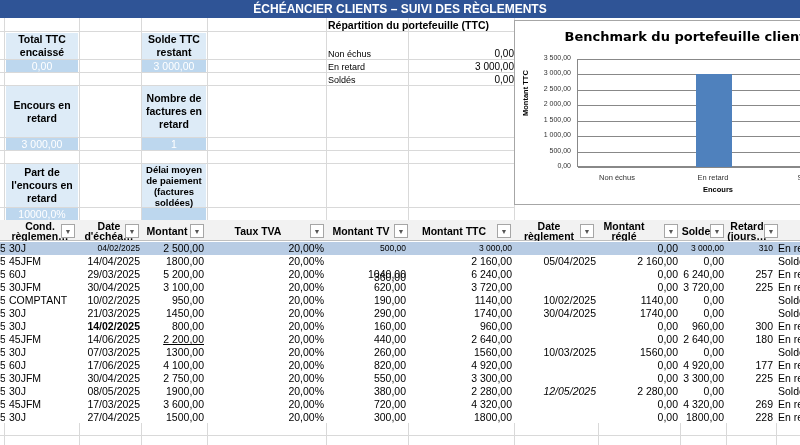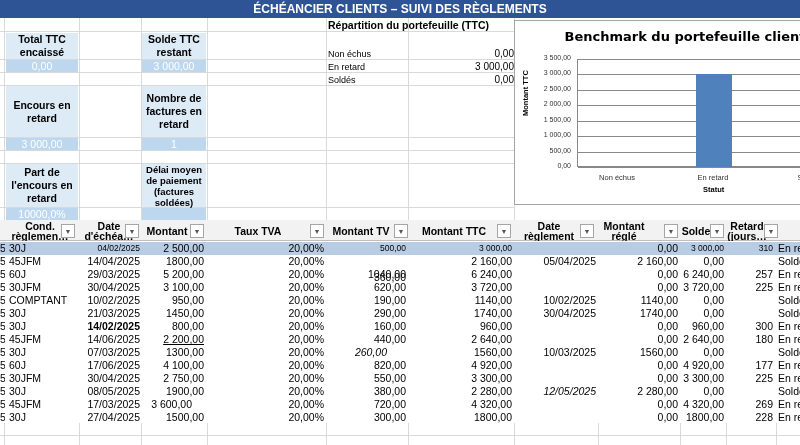--- a/index.html
+++ b/index.html
@@ -156,21 +156,21 @@
       <div class="gridl" style="top: 77.1429px;"></div>
       <div class="gridl" style="top: 92.5714px;"></div>
       <div class="gridl" style="top: 108px;"></div>
       <div class="bar" style="left: 118px; width: 36px; top: 15.4286px; height: 92.5714px; background: rgb(79, 129, 189);"></div>
     </div>
   <div id="xticks">
       <div class="xtick" style="left: 62px; top: 152px;">Non échus</div>
       <div class="xtick" style="left: 158px; top: 152px;">En retard</div>
       <div class="xtick" style="left: 254px; top: 152px;">Soldés</div>
     </div>
-  <div class="xlab" style="left:188px;top:164px;">Statut</div>
+  <div class="xlab" style="left:188px;top:164px;">Encours</div>
 </div>
 
 <div class="thead"></div>
 <div id="headers">
     <div class="th" style="left: 6px; width: 68px;">Cond.
 règlemen…</div>
     <div class="filter-btn" style="left: 61px;">▼</div>
     <div class="th" style="left: 80px; width: 58px;">Date
 d'échéa…</div>
     <div class="filter-btn" style="left: 125px;">▼</div>
@@ -307,21 +307,21 @@
       <div class="cell r" style="left: 681px; width: 43px;">2 640,00</div>
       <div class="cell r" style="left: 727px; width: 46px;">180</div>
       <div class="cell " style="left: 778px; width: 30px;">En retard</div>
     </div>
     <div class="row" style="top: 346px;">
       <div class="cell r" style="left: 0px; width: 5px;">5</div>
       <div class="cell " style="left: 9px; width: 70px;">30J</div>
       <div class="cell r" style="left: 80px; width: 60px;">07/03/2025</div>
       <div class="cell r" style="left: 142px; width: 62px;">1300,00</div>
       <div class="cell r" style="left: 208px; width: 116px;">20,00%</div>
-      <div class="cell r" style="left: 308px; width: 79px; font-style: italic;">260,00</div>
+      <div class="cell r" style="left: 327px; width: 79px;">260,00</div>
       <div class="cell r" style="left: 409px; width: 103px;">1560,00</div>
       <div class="cell r" style="left: 515px; width: 81px;">10/03/2025</div>
       <div class="cell r" style="left: 599px; width: 79px;">1560,00</div>
       <div class="cell r" style="left: 681px; width: 43px;">0,00</div>
       <div class="cell r" style="left: 727px; width: 46px;"></div>
       <div class="cell " style="left: 778px; width: 30px;">Soldé</div>
     </div>
     <div class="row" style="top: 359px;">
       <div class="cell r" style="left: 0px; width: 5px;">5</div>
       <div class="cell " style="left: 9px; width: 70px;">60J</div>
@@ -361,21 +361,21 @@
       <div class="cell r" style="left: 515px; width: 81px; font-style: italic;">12/05/2025</div>
       <div class="cell r" style="left: 599px; width: 79px;">2 280,00</div>
       <div class="cell r" style="left: 681px; width: 43px;">0,00</div>
       <div class="cell r" style="left: 727px; width: 46px;"></div>
       <div class="cell " style="left: 778px; width: 30px;">Soldé</div>
     </div>
     <div class="row" style="top: 398px;">
       <div class="cell r" style="left: 0px; width: 5px;">5</div>
       <div class="cell " style="left: 9px; width: 70px;">45JFM</div>
       <div class="cell r" style="left: 80px; width: 60px;">17/03/2025</div>
-      <div class="cell r" style="left: 130px; width: 62px; text-align: right;">3 600,00</div>
+      <div class="cell r" style="left: 142px; width: 62px; text-align: right;">3 600,00</div>
       <div class="cell r" style="left: 208px; width: 116px;">20,00%</div>
       <div class="cell r" style="left: 327px; width: 79px;">720,00</div>
       <div class="cell r" style="left: 409px; width: 103px;">4 320,00</div>
       <div class="cell r" style="left: 515px; width: 81px;"></div>
       <div class="cell r" style="left: 599px; width: 79px;">0,00</div>
       <div class="cell r" style="left: 681px; width: 43px;">4 320,00</div>
       <div class="cell r" style="left: 727px; width: 46px;">269</div>
       <div class="cell " style="left: 778px; width: 30px;">En retard</div>
     </div>
     <div class="row" style="top: 411px;">

